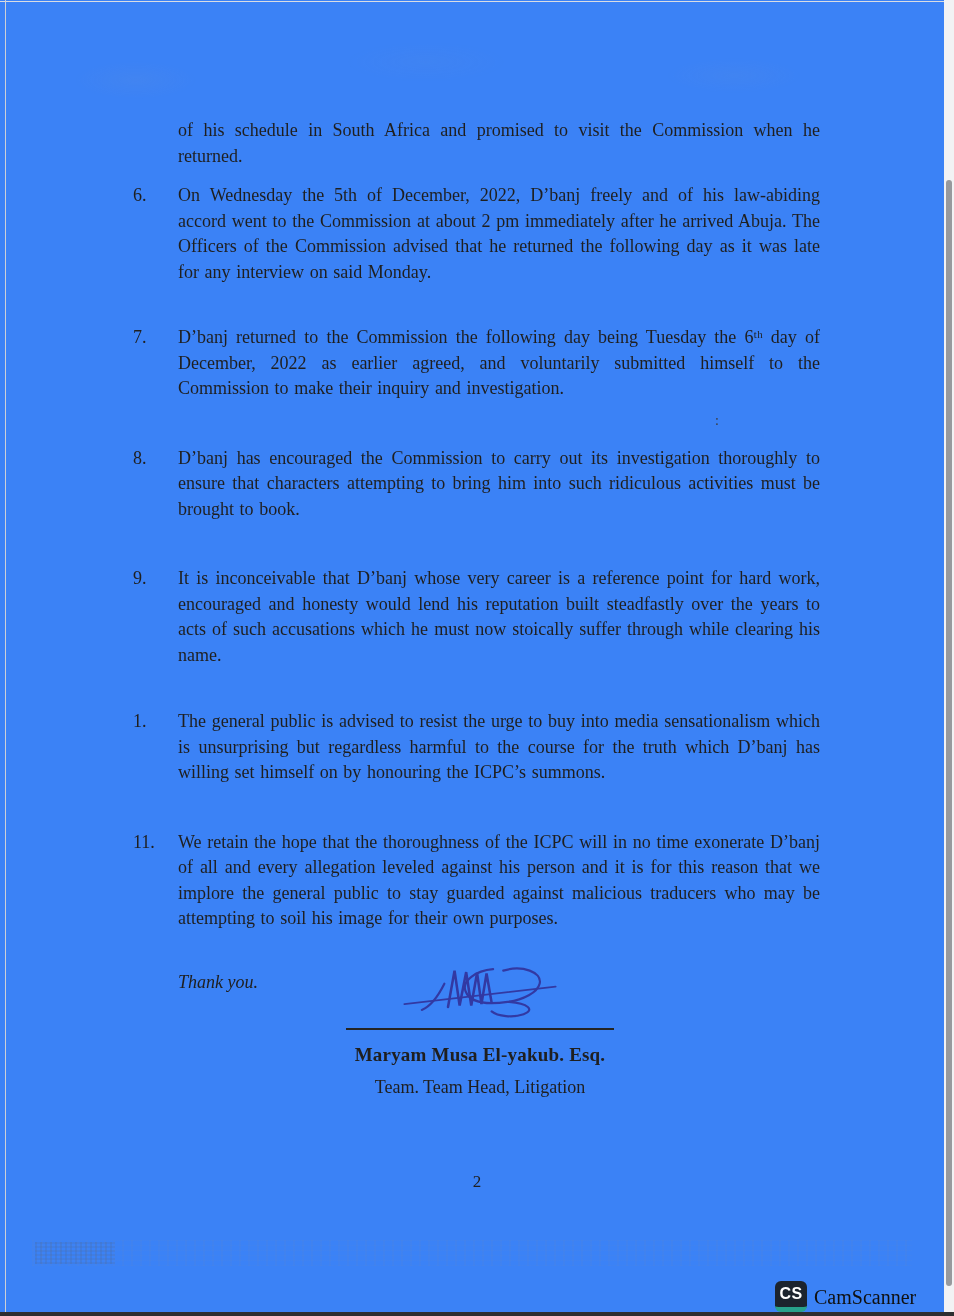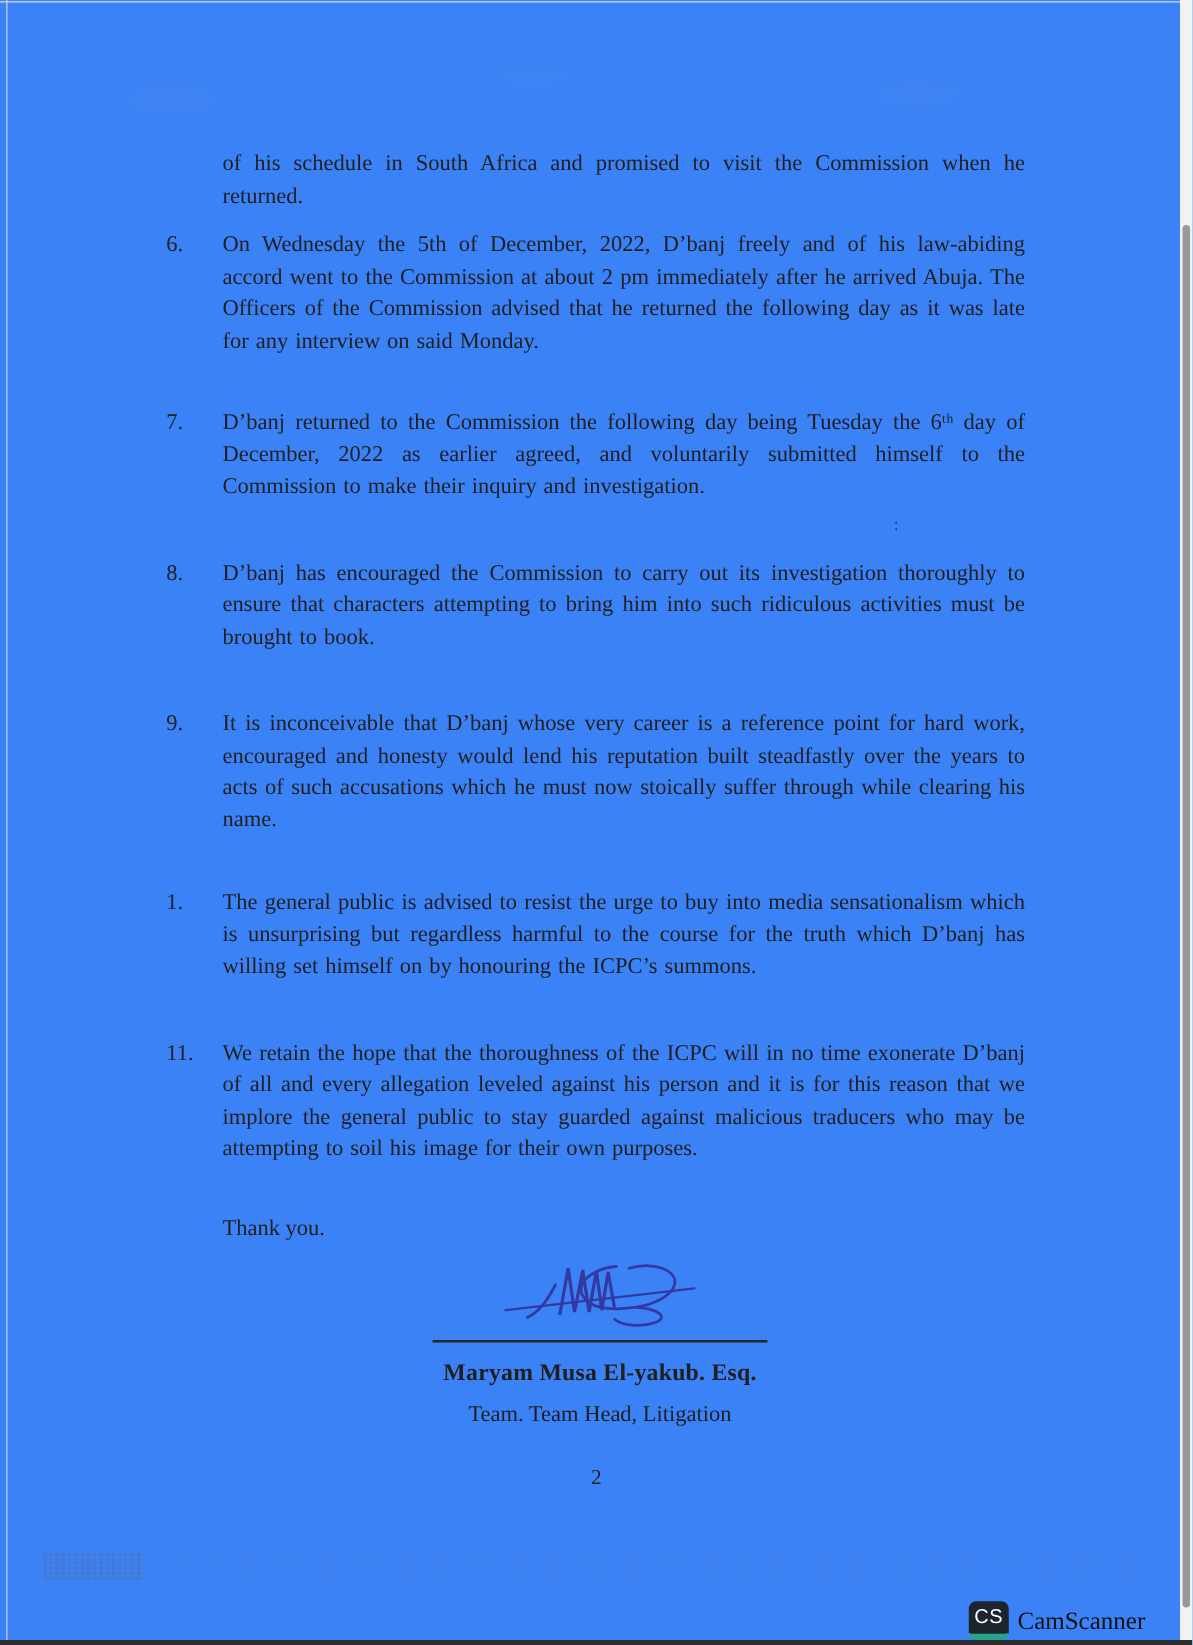--- a/index.html
+++ b/index.html
@@ -41,45 +41,45 @@
   .para-cont { margin:0 0 14px 0; }
   .item { position:relative; margin:0; }
   .item .num { position:absolute; left:-45px; top:0; text-align:left; }
   .item.mb-a { margin-bottom:40px; }
   .item.mb-b { margin-bottom:44px; }
   .item.mb-c { margin-bottom:41px; }
   .item.mb-d { margin-bottom:61px; }
 
   .stray-colon { position:absolute; left:715px; top:413px; font-size:14px; color:#3a3a3a; }
 
-  .thank-you { position:absolute; left:178px; top:972px; font-size:18px; }
+  .thank-you { position:absolute; left:178px; top:972px; font-size:18px;font-style:italic; }
 
   
-  .sig-block { position:absolute; left:330px; top:1000px; width:300px; text-align:center; }
+  .sig-block { position:absolute; left:330px; top:956px; width:300px; text-align:center; }
   .sig-svg { display:block; margin:0 auto; width:160px; height:70px; }
   .sig-line { border:0; border-top:2px solid #242424; margin:2px 16px 0 16px; }
   .sig-name  { margin-top:14px; font-size:19px; font-weight:bold; letter-spacing:.2px; }
   .sig-title { margin-top:11px; font-size:18px; }
   .sig-org   { margin-top:11px; font-size:18px; letter-spacing:.4px; position:relative; }
   .pen-slash { display:inline-block; width:2px; height:13px; background:#3a3a3a;
                transform:rotate(28deg); margin-right:3px; vertical-align:-1px; border-radius:1px; }
 
   .page-num { position:absolute; left:0; top:1172px; width:954px; text-align:center; font-size:17px; }
 
   
   .scrollbar-track { position:absolute; right:0; top:0; width:10px; height:1312px; background:#f2f2f4; }
   .scrollbar-thumb { position:absolute; right:2px; top:180px; width:6px; height:1106px;
                      background:#97999d; border-radius:3px; }
 
   
   .cs-badge {
     position:absolute; left:775px; top:1281px; width:32px; height:31px; box-sizing:border-box;
     background:#1c242e; border-radius:6px; border-bottom:5px solid #27a28b;
     display:flex; align-items:center; justify-content:center;
-    font-family:"Liberation Sans", sans-serif; font-weight:normal; font-size:16px; color:#ffffff;
+    font-family:"Liberation Sans", sans-serif; font-weight:bold; font-size:16px; color:#ffffff;
     letter-spacing:.5px;
   }
   .cs-text { position:absolute; left:814px; top:1286px; font-size:20px; color:#101010;
              font-family:"Liberation Serif", serif; }
 
   .bottom-edge { position:absolute; left:0; bottom:0; width:954px; height:4px; background:#2e2e30; }
 </style>
 </head>
 <body>
 

